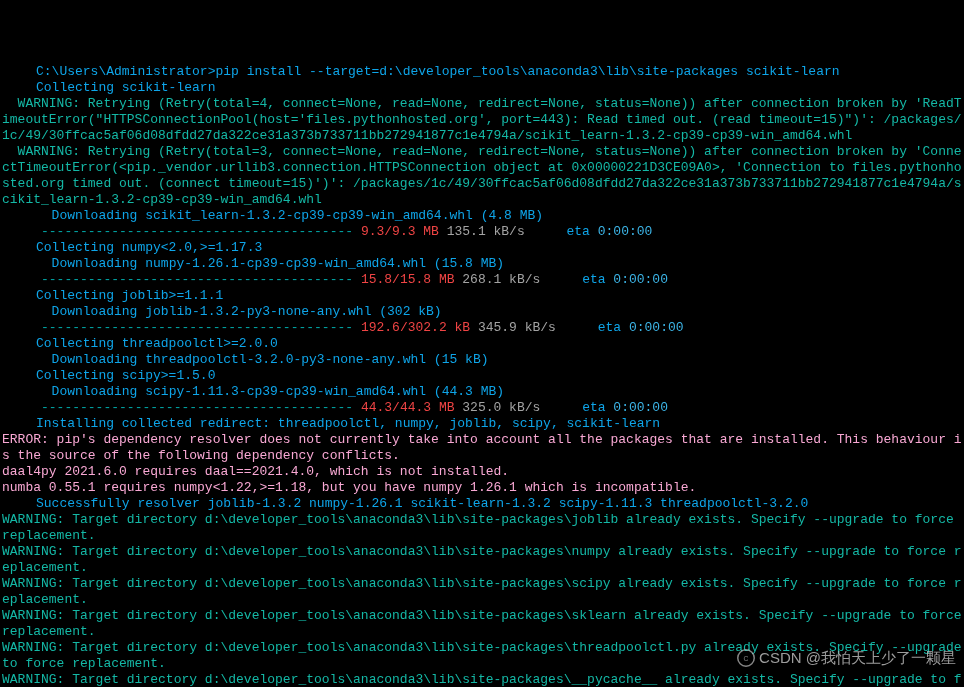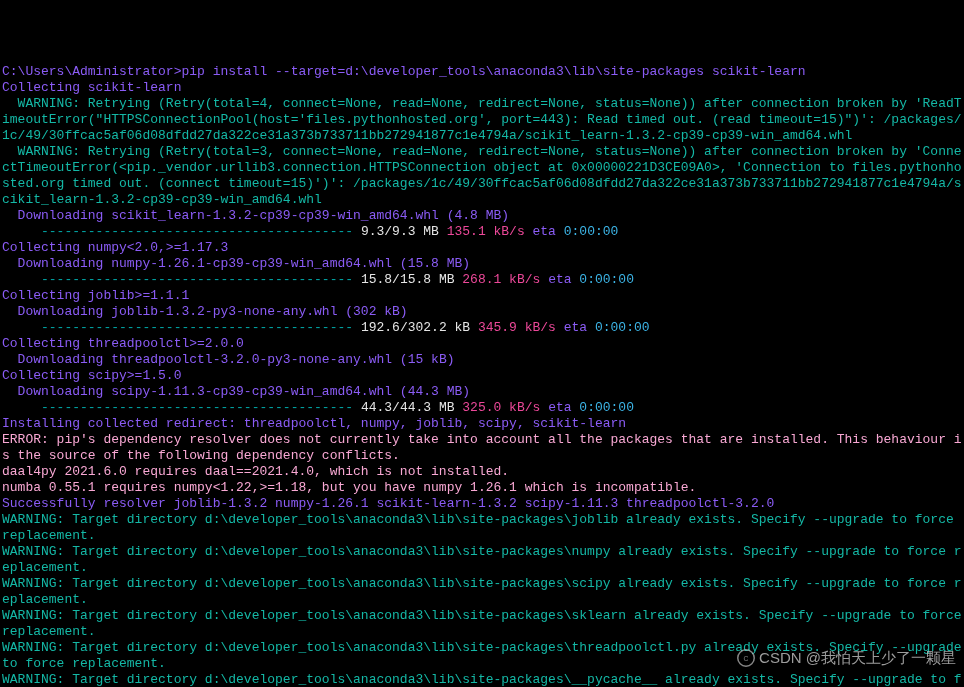--- a/index.html
+++ b/index.html
@@ -10,25 +10,25 @@
     font-size:13px;
     line-height:16px;
     width:964px;
     height:687px;
     overflow:hidden;
     white-space:pre-wrap;
     word-break:break-all;
     padding:0 2px;
     position:relative;
   }
-  .w  { color:#8b5cf6; }
+  .w  { color:#0ea5e9;margin-left:34px; }
   .y  { color:#14b8a6; }
   .db { color:#00a9a9; }   
-  .g  { color:#e5e5e5;text-align:right; }
-  .r  { color:#ec4899;font-family:Liberation Mono, monospace; }
+  .g  { color:#ef4444;text-align:right; }
+  .r  { color:#a3a3a3;font-family:Liberation Mono, monospace; }
   .lr { color:#f9a8d4; }   
   .c  { color:#3cb4e6;text-align:center; }   
   .wm {
     position:absolute;
     right:8px;
     bottom:20px;
     color:#b8b8b8;
     font-family:"Microsoft YaHei","Arial",sans-serif;
     font-size:15px;
     opacity:.85;

